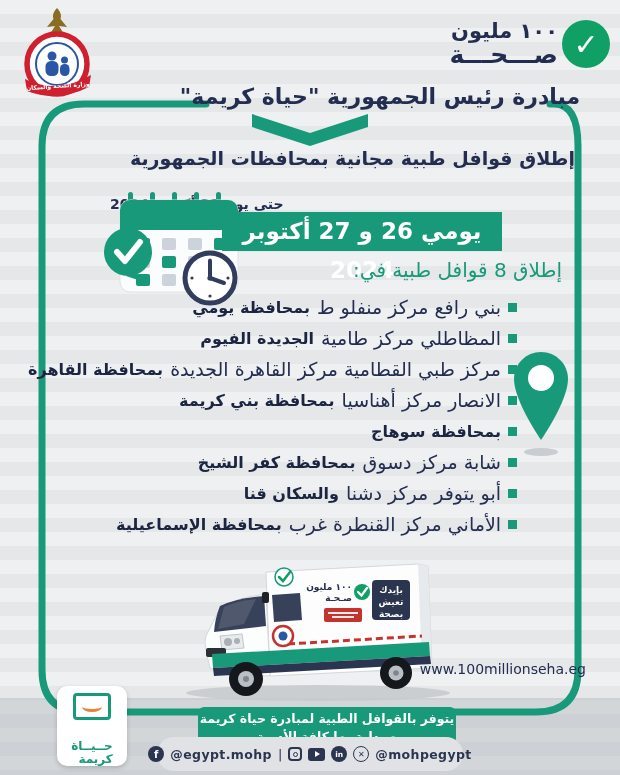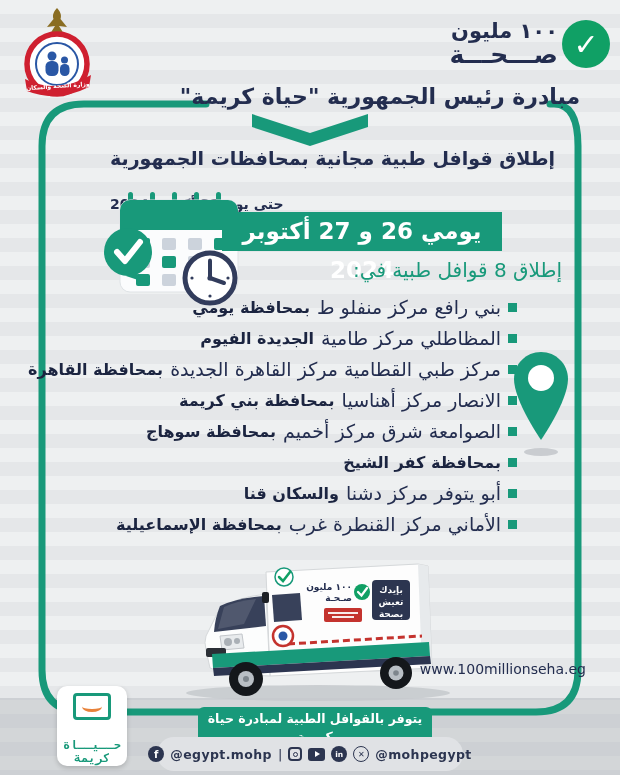--- a/index.html
+++ b/index.html
@@ -20,21 +20,21 @@
   .brand-text{ text-align:right; color:#232d4f; line-height:1.02; }
   .brand-l1{ font-size:21px; font-weight:800; }
   .brand-l2{ font-size:25px; font-weight:800; }
 
   
   .headline{ left:170px; right:30px; top:84px; text-align:center; direction:rtl;
     font-size:22px; font-weight:800; color:#232d4f; z-index:4; }
   .frame-svg{ position:absolute; left:0; top:0; z-index:2; }
   .chevron{ left:252px; top:114px; }
 
-  .intro1{ left:110px; right:45px; top:147px; text-align:left; direction:rtl; font-size:19px; font-weight:700; color:#232d4f; }
+  .intro1{ left:110px; right:45px; top:147px; text-align:right; direction:rtl; font-size:19px; font-weight:700; color:#232d4f; }
   .intro2{ left:110px; right:45px; top:180px; text-align:left; direction:rtl; font-size:14px; font-weight:800; color:#232d4f;margin-top:16px; }
   .banner{ left:222px; top:212px; width:280px; height:39px; background:#18997a; color:#fff; direction:rtl;
     font-size:23px; font-weight:800; text-align:center; line-height:39px; }
   .calendar{ left:98px; top:190px; }
   .list-title{ right:58px; top:258px; direction:rtl; font-size:20px; font-weight:400; color:#18997a; }
 
   .convoy-list{ right:103px; top:296px; list-style:none; direction:rtl; }
   .convoy-list li{ display:flex; align-items:center; gap:7px; height:22px; margin-bottom:9px; white-space:nowrap; }
   .bullet{ width:9px; height:9px; background:#18997a; flex:0 0 auto; }
   .convoy-list li span{ font-size:19px; color:#232d4f; }
@@ -42,23 +42,23 @@
 
   .pin{ left:512px; top:350px; }
   .van{ left:166px; top:550px; }
 
   
   .hayah-card{ left:57px; top:686px; width:70px; height:80px; background:#fff; border-radius:10px; z-index:5;
     box-shadow:0 2px 5px rgba(0,0,0,.18); display:flex; flex-direction:column; align-items:center; }
   .hayah-sq{ width:38px; height:34px; border:3px solid #18997a; border-radius:4px; margin-top:7px;
     display:flex; align-items:flex-end; justify-content:center; }
   .smile{ width:20px; height:11px; border-bottom:3.5px solid #e8823b; border-radius:50%; margin-bottom:5px; }
-  .hayah-txt{ margin-top:20px; text-align:center; color:#18997a; font-weight:800; font-size:12px; line-height:1.1; direction:rtl;font-family:Liberation Mono, monospace; }
-
-  .pharmacy{ left:198px; top:707px; width:234px; height:38px; background:#18997a; border-radius:6px; z-index:5;
+  .hayah-txt{ margin-top:20px; text-align:right; color:#18997a; font-weight:800; font-size:12px; line-height:1.1; direction:rtl; }
+
+  .pharmacy{ left:198px; top:707px; width:258px; height:38px; background:#18997a; border-radius:6px; z-index:5;
     color:#fff; direction:rtl; text-align:center; font-size:12.5px; font-weight:700; line-height:1.4; padding-top:3px; }
   .website{ right:34px; top:661px; direction:ltr; font-size:14px; font-weight:400; color:#232d4f; z-index:5; }
 
   .social-bar{ left:157px; top:737px; width:306px; height:34px; background:#e0e2e5; border-radius:17px; z-index:5;
     display:flex; direction:ltr; align-items:center; justify-content:center; gap:6px; color:#2c3550; }
   .social-bar .handle{ font-size:12.5px; font-weight:700; letter-spacing:.4px; }
   .ic{ display:flex; align-items:center; justify-content:center; flex:0 0 auto; }
   .ic-fb{ width:16px; height:16px; border-radius:50%; background:#2c3550; color:#fff; font-size:10px; font-weight:bold; }
   .ic-ig{ width:14px; height:14px; border:2px solid #2c3550; border-radius:4px; }
   .ic-ig i{ display:block; width:5px; height:5px; border:1.6px solid #2c3550; border-radius:50%; }
@@ -174,25 +174,25 @@
         <span>مركز طبي القطامية مركز القاهرة الجديدة</span>
         <b>بمحافظة القاهرة</b>
       </li>
     <li>
         <i class="bullet"></i>
         <span>الانصار مركز أهناسيا</span>
         <b>بمحافظة بني كريمة</b>
       </li>
     <li>
         <i class="bullet"></i>
-        <span>الصوامعة شرق مركز أخميم</span>
         <b>بمحافظة سوهاج</b>
       </li>
     <li>
         <i class="bullet"></i>
+        <span>شابة مركز دسوق</span>
         <b>بمحافظة كفر الشيخ</b>
       </li>
     <li>
         <i class="bullet"></i>
         <span>أبو يتوفر مركز دشنا</span>
         <b>والسكان قنا</b>
       </li>
     <li>
         <i class="bullet"></i>
         <span>الأماني مركز القنطرة غرب</span>

